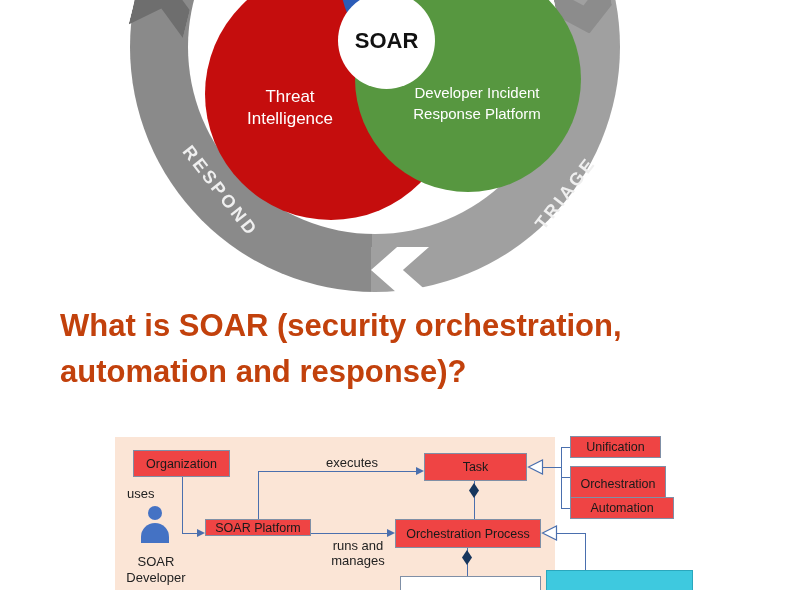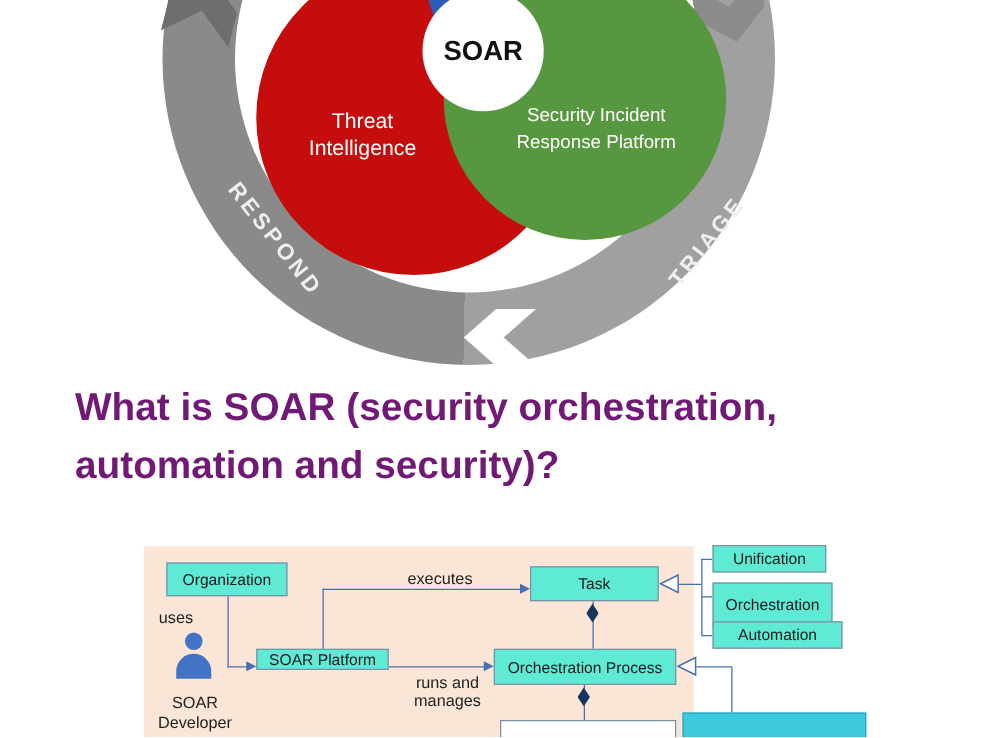--- a/index.html
+++ b/index.html
@@ -26,27 +26,27 @@
   .c-red{left:205px;top:-32px;width:252px;height:252px;z-index:5;}
   .c-blue{left:340px;top:-115px;width:185px;height:185px;z-index:6;}
   .c-green{left:355px;top:-34px;width:226px;height:226px;z-index:7;}
   .c-white{left:338px;top:-8px;width:97px;height:97px;background:#fff;z-index:8;
     display:flex;align-items:center;justify-content:center;font-weight:bold;font-size:22px;color:#111;}
   .circle-label{position:absolute;z-index:9;color:#fff;font-weight:normal;text-align:center;}
   .lbl-threat{left:220px;top:86px;width:140px;font-size:17px;line-height:22px;}
   .lbl-sirp{left:397px;top:82px;width:160px;font-size:15px;line-height:21px;}
 
   
-  .heading{position:absolute;left:60px;top:303px;width:710px;margin:0;color:#701a75;
+  .heading{position:absolute;left:60px;top:303px;width:710px;margin:0;color:#c2410c;
     font-size:31px;line-height:46px;font-weight:bold;z-index:10;}
 
   
   .uml{position:absolute;left:0;top:0;width:800px;height:590px;z-index:11;font-size:13px;color:#1a1a1a;}
   .peach{position:absolute;left:115px;top:437px;width:440px;height:153px;}
-  .node{position:absolute;background:#5eead4;border:1px solid #7f8fa6;display:flex;
+  .node{position:absolute;background:#ef4444;border:1px solid #7f8fa6;display:flex;
     align-items:center;justify-content:center;font-size:12.5px;box-sizing:border-box;}
   .ln{position:absolute;background:#4a6fae;display:block;}
   .arr-r{position:absolute;display:block;width:0;height:0;border-top:4px solid transparent;
     border-bottom:4px solid transparent;border-left:8px solid #4a6fae;}
   .diamond{position:absolute;width:10px;height:15px;
     clip-path:polygon(50% 0,100% 50%,50% 100%,0 50%);}
   .tri{position:absolute;}
   .edge-label{position:absolute;text-align:center;font-size:13px;color:#222;}
   .actor{position:absolute;left:138px;top:506px;width:34px;height:42px;}
   .actor .head{width:14px;height:14px;border-radius:50%;margin:0 auto;}
@@ -75,28 +75,28 @@
     <div class="circle c-green" style="background: rgb(87, 151, 64);"></div>
     <div class="circle c-white">
       <span>SOAR</span>
     </div>
 
     <div class="circle-label lbl-threat">
       <div>Threat</div>
       <div>Intelligence</div>
     </div>
     <div class="circle-label lbl-sirp">
-      <div>Security Incident</div>
+      <div>Developer Incident</div>
       <div>Response Platform</div>
     </div>
   </section>
 
   <h1 class="heading">
     <div>What is SOAR (security orchestration,</div>
-    <div>automation and security)?</div>
+    <div>automation and response)?</div>
   </h1>
 
   <section class="uml">
     <div class="peach" style="background: rgb(251, 229, 214);"></div>
 
     <i class="ln" style="left:182px;top:477px;width:1px;height:57px"></i>
     <i class="ln" style="left:182px;top:533px;width:16px;height:1px"></i>
     <i class="arr-r" style="left:197px;top:529px"></i>
 
     <i class="ln" style="left:258px;top:471px;width:1px;height:48px"></i>

